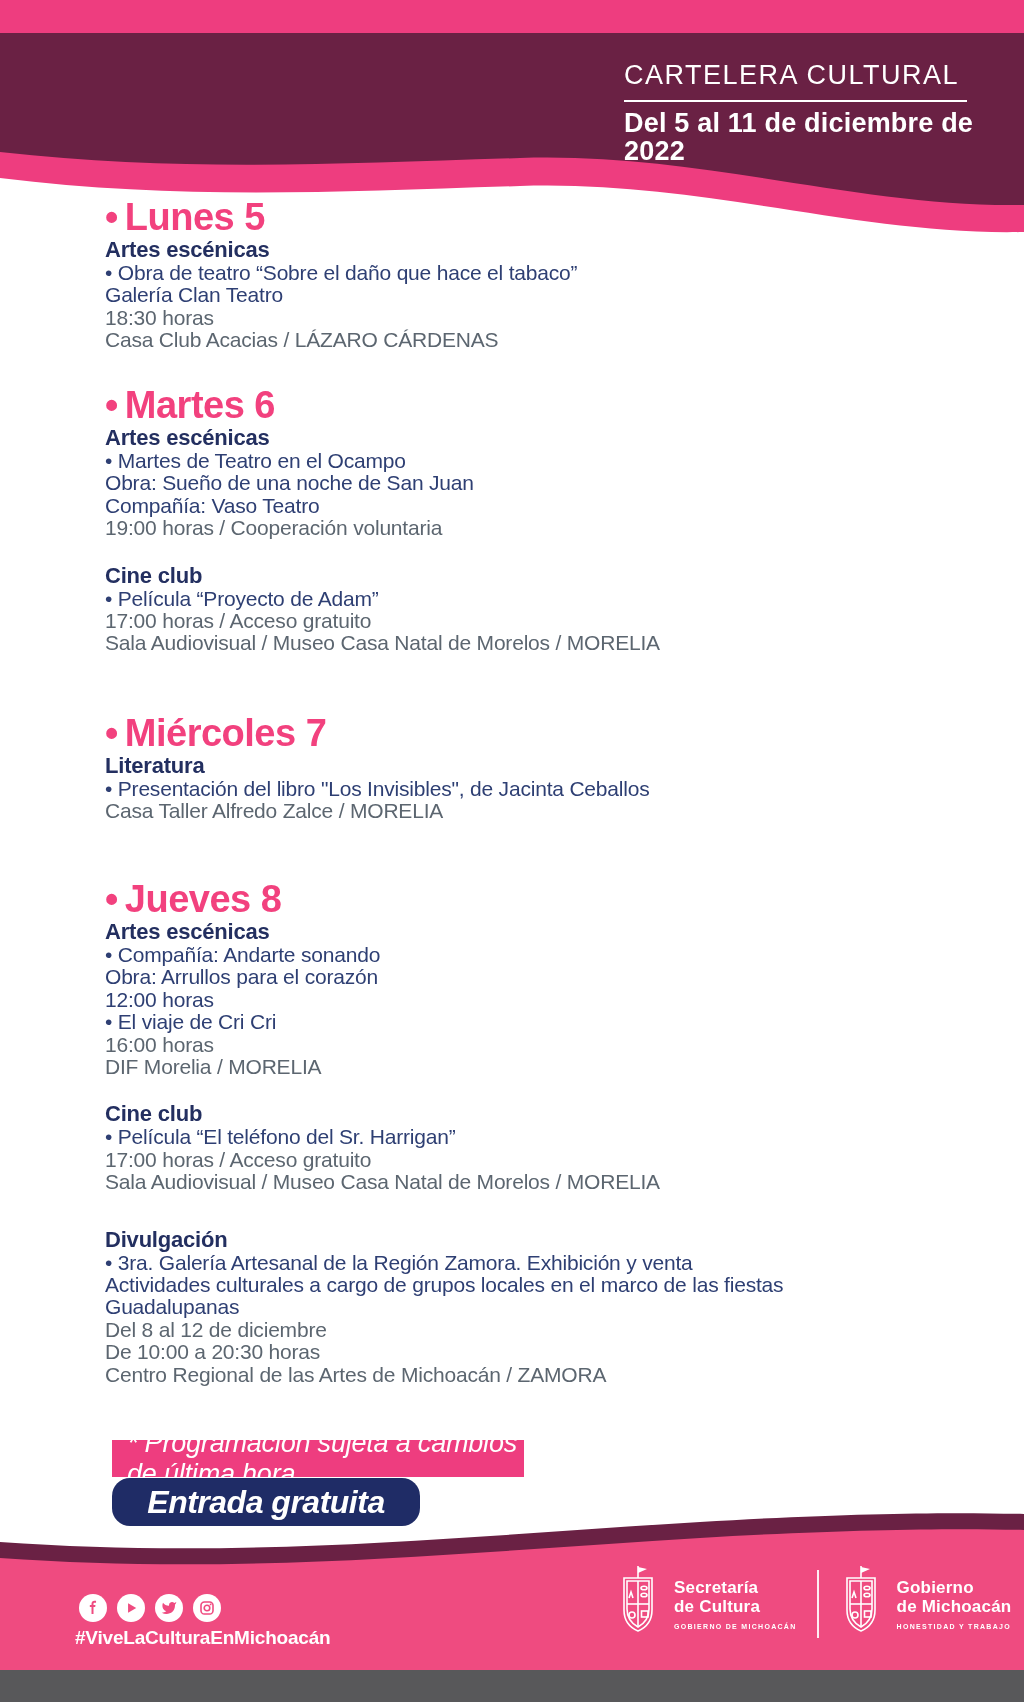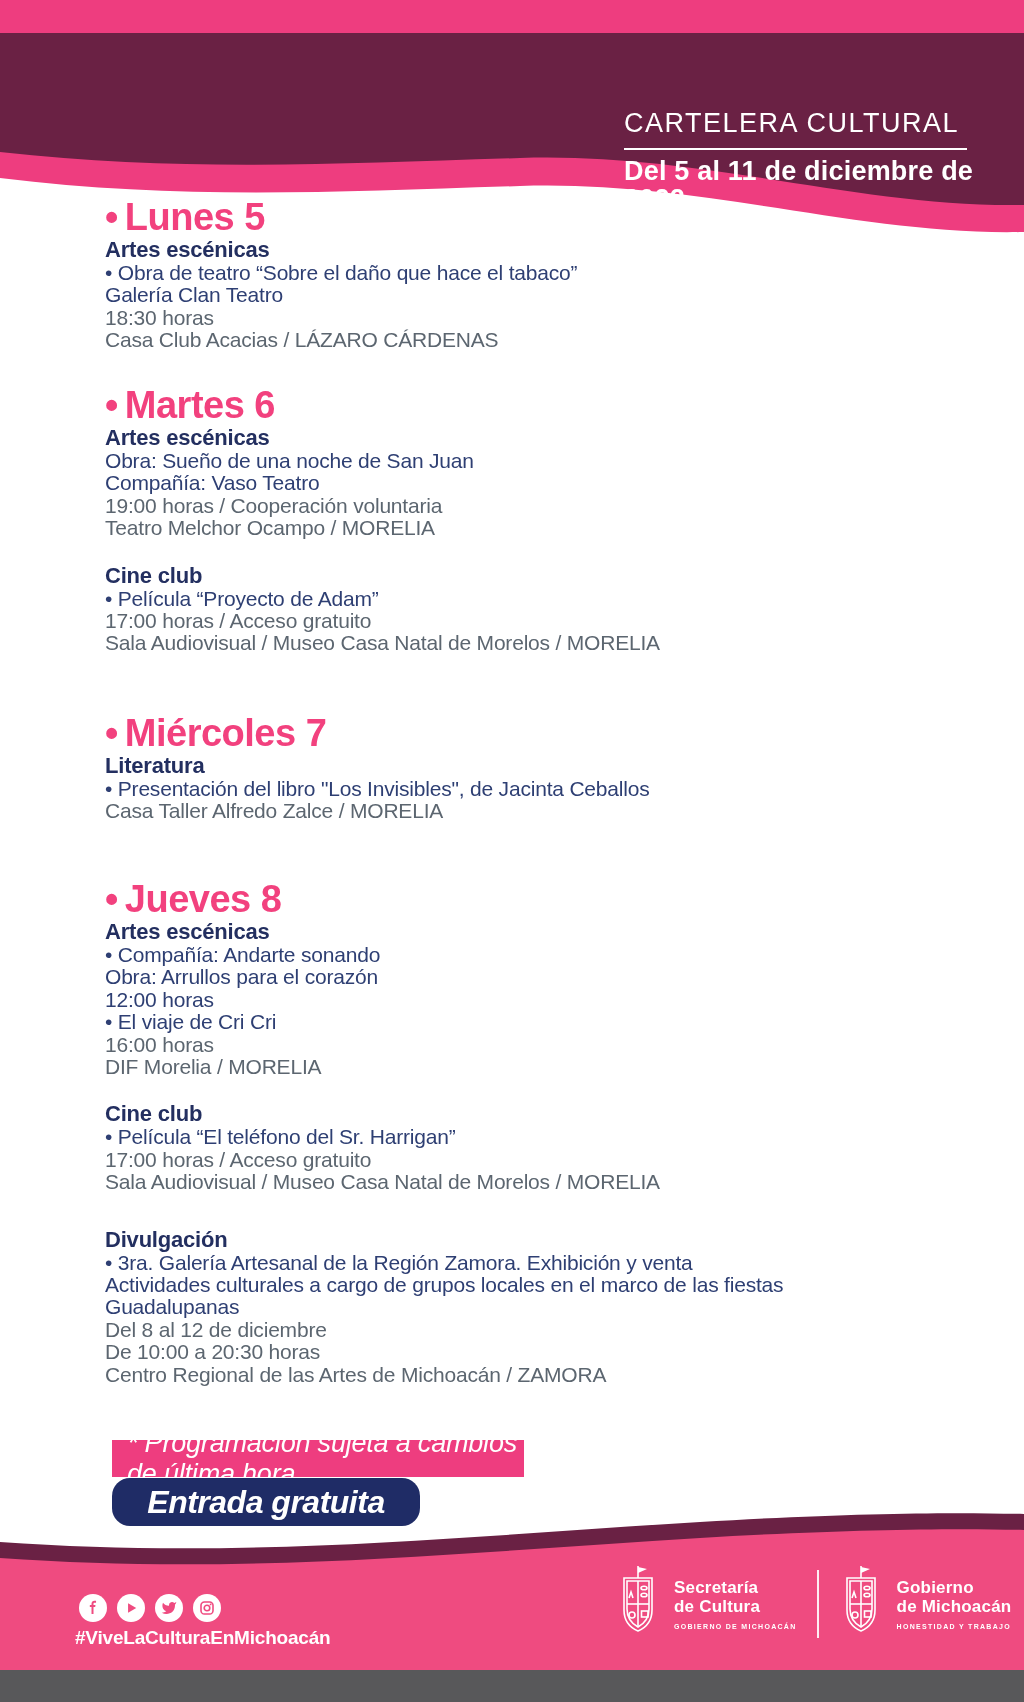--- a/index.html
+++ b/index.html
@@ -16,21 +16,21 @@
   html,body{margin:0;padding:0;background:#e8e8e8;}
   .page{
     position:relative;width:1024px;height:1702px;margin:0 auto;
     background:#ffffff;overflow:hidden;
     font-family:"Liberation Sans",sans-serif;
   }
   
   .header-wave{position:absolute;top:0;left:0;width:1024px;height:250px;display:block;}
   .header-wave .w-pink{fill:var(--pink);}
   .header-wave .w-maroon{fill:var(--maroon);}
-  .header-text{position:absolute;left:624px;top:60px;width:372px;color:#fff;margin-top:48px;}
+  .header-text{position:absolute;left:624px;top:60px;width:372px;color:#fff;}
   .header-title{font-size:27px;font-weight:400;letter-spacing:1.5px;line-height:30px;}
   .header-rule{margin-top:10px;width:343px;height:2px;background:#fff;}
   .header-date{margin-top:7px;font-size:27px;font-weight:700;line-height:28px;letter-spacing:0.2px;}
   
   .events{position:absolute;left:105px;top:0;width:860px;height:1430px;}
   .day-block{position:absolute;left:0;right:0;}
   .day-heading{margin:0;font-size:38px;line-height:42px;font-weight:700;color:var(--pink-heading);letter-spacing:-0.5px;}
   .day-heading .bullet{margin-right:7px;}
   .cat-group{margin:0;}
   .cat-group + .cat-group{margin-top:24px;}
@@ -95,24 +95,24 @@
           <div class="event-line">• Obra de teatro “Sobre el daño que hace el tabaco”</div>
           <div class="event-line">Galería Clan Teatro</div>
           <div class="event-line muted">18:30 horas</div>
           <div class="event-line muted">Casa Club Acacias / LÁZARO CÁRDENAS</div>
         </div>
       </section>
       <section class="day-block" style="top: 384px;">
         <h2 class="day-heading"><span class="bullet">•</span><span>Martes 6</span></h2>
         <div class="cat-group">
           <h3 class="cat-heading">Artes escénicas</h3>
+          <div class="event-line">• Martes de Teatro en el Ocampo</div>
           <div class="event-line">Obra: Sueño de una noche de San Juan</div>
           <div class="event-line">Compañía: Vaso Teatro</div>
           <div class="event-line muted">19:00 horas / Cooperación voluntaria</div>
-          <div class="event-line muted">Teatro Melchor Ocampo / MORELIA</div>
         </div>
         <div class="cat-group">
           <h3 class="cat-heading">Cine club</h3>
           <div class="event-line">• Película “Proyecto de Adam”</div>
           <div class="event-line muted">17:00 horas / Acceso gratuito</div>
           <div class="event-line muted">Sala Audiovisual / Museo Casa Natal de Morelos / MORELIA</div>
         </div>
       </section>
       <section class="day-block" style="top: 712px;">
         <h2 class="day-heading"><span class="bullet">•</span><span>Miércoles 7</span></h2>

